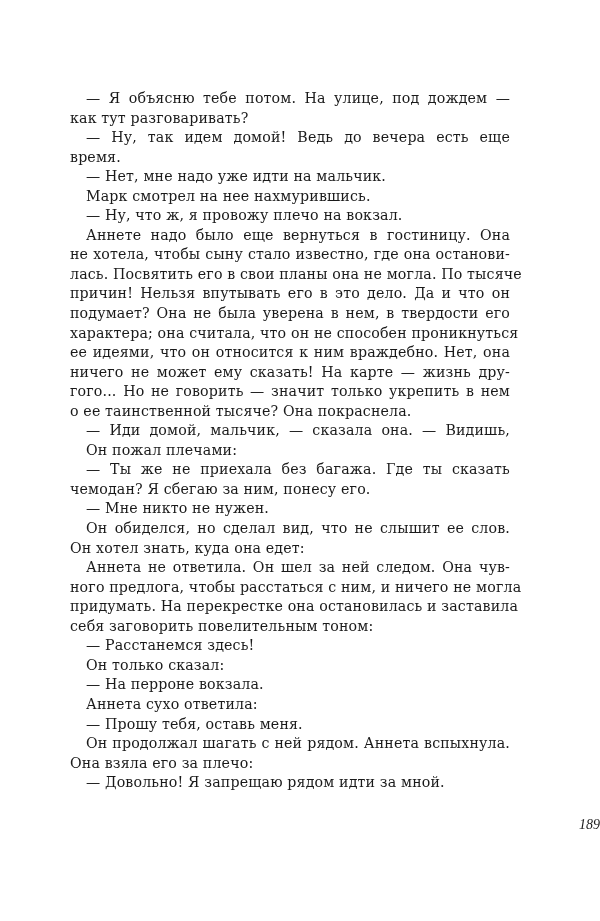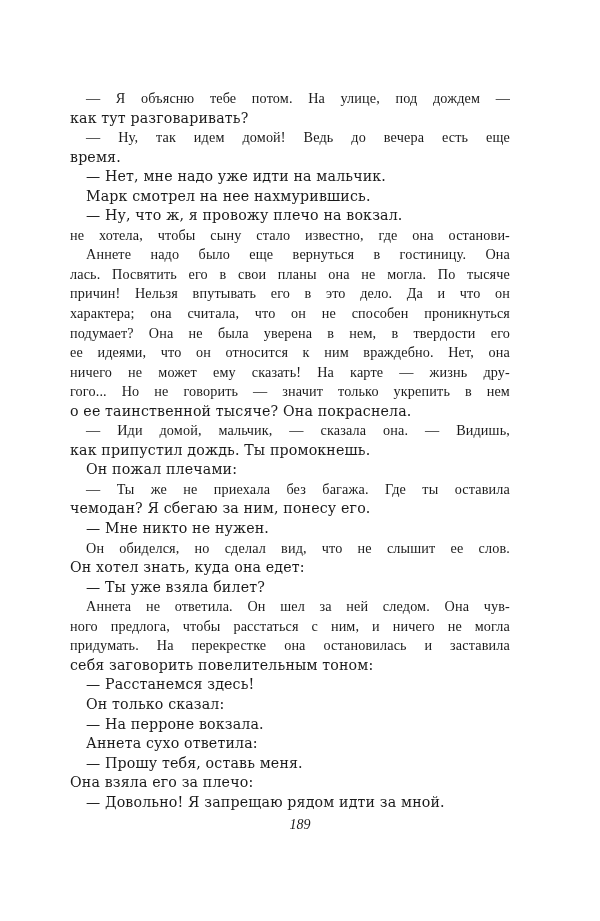--- a/index.html
+++ b/index.html
@@ -25,73 +25,71 @@
       height: 19.55px;
       line-height: 19.55px;
       font-size: 14.2px;
       white-space: nowrap;
       overflow: visible;
       letter-spacing: 0.15px;
     }
     .line.justify {
       text-align: justify;
       text-align-last: justify;
-      font-family: Liberation Serif, serif;
     }
     .line.indent {
       padding-left: 16px;
     }
     .page-number {
       position: absolute;
       left: 0;
       width: 600px;
       top: 817px;
-      text-align: center;
+      text-align: right;
       font-style: italic;
       font-size: 14px;
       font-family: "Liberation Serif", serif;
       color: #1a1a1a;
     }
   </style>
 </head>
 <body>
 
 <div class="page" id="page-text">
     <div class="line indent justify">— Я объясню тебе потом. На улице, под дождем —</div>
     <div class="line">как тут разговаривать?</div>
     <div class="line indent justify">— Ну, так идем домой! Ведь до вечера есть еще</div>
     <div class="line">время.</div>
     <div class="line indent">— Нет, мне надо уже идти на мальчик.</div>
     <div class="line indent">Марк смотрел на нее нахмурившись.</div>
     <div class="line indent">— Ну, что ж, я провожу плечо на вокзал.</div>
+    <div class="line indent justify">Аннете надо было еще вернуться в гостиницу. Она</div>
     <div class="line justify">не хотела, чтобы сыну стало известно, где она останови-</div>
-    <div class="line indent justify">Аннете надо было еще вернуться в гостиницу. Она</div>
     <div class="line justify">лась. Посвятить его в свои планы она не могла. По тысяче</div>
     <div class="line justify">причин! Нельзя впутывать его в это дело. Да и что он</div>
+    <div class="line justify">подумает? Она не была уверена в нем, в твердости его</div>
     <div class="line justify">характера; она считала, что он не способен проникнуться</div>
-    <div class="line justify">подумает? Она не была уверена в нем, в твердости его</div>
     <div class="line justify">ее идеями, что он относится к ним враждебно. Нет, она</div>
     <div class="line justify">ничего не может ему сказать! На карте — жизнь дру-</div>
     <div class="line justify">гого... Но не говорить — значит только укрепить в нем</div>
     <div class="line">о ее таинственной тысяче? Она покраснела.</div>
     <div class="line indent justify">— Иди домой, мальчик, — сказала она. — Видишь,</div>
-    <div class="line">как припустил дождь. Ты промокнешь.</div>
     <div class="line indent">Он пожал плечами:</div>
-    <div class="line indent justify">— Ты же не приехала без багажа. Где ты оставила</div>
+    <div class="line indent justify">— Ты же не приехала без багажа. Где ты сказать</div>
     <div class="line">чемодан? Я сбегаю за ним, понесу его.</div>
     <div class="line indent">— Мне никто не нужен.</div>
     <div class="line indent justify">Он обиделся, но сделал вид, что не слышит ее слов.</div>
     <div class="line">Он хотел знать, куда она едет:</div>
-    <div class="line indent">— Ты уже взяла билет?</div>
     <div class="line indent justify">Аннета не ответила. Он шел за ней следом. Она чув-</div>
     <div class="line justify">ного предлога, чтобы расстаться с ним, и ничего не могла</div>
     <div class="line justify">придумать. На перекрестке она остановилась и заставила</div>
     <div class="line">себя заговорить повелительным тоном:</div>
     <div class="line indent">— Расстанемся здесь!</div>
     <div class="line indent">Он только сказал:</div>
     <div class="line indent">— На перроне вокзала.</div>
     <div class="line indent">Аннета сухо ответила:</div>
     <div class="line indent">— Прошу тебя, оставь меня.</div>
+    <div class="line indent justify">Он продолжал шагать с ней рядом. Аннета вспыхнула.</div>
     <div class="line">Она взяла его за плечо:</div>
     <div class="line indent">— Довольно! Я запрещаю рядом идти за мной.</div>
   </div>
 
 <div class="page-number">189</div>
 
 </body></html>

